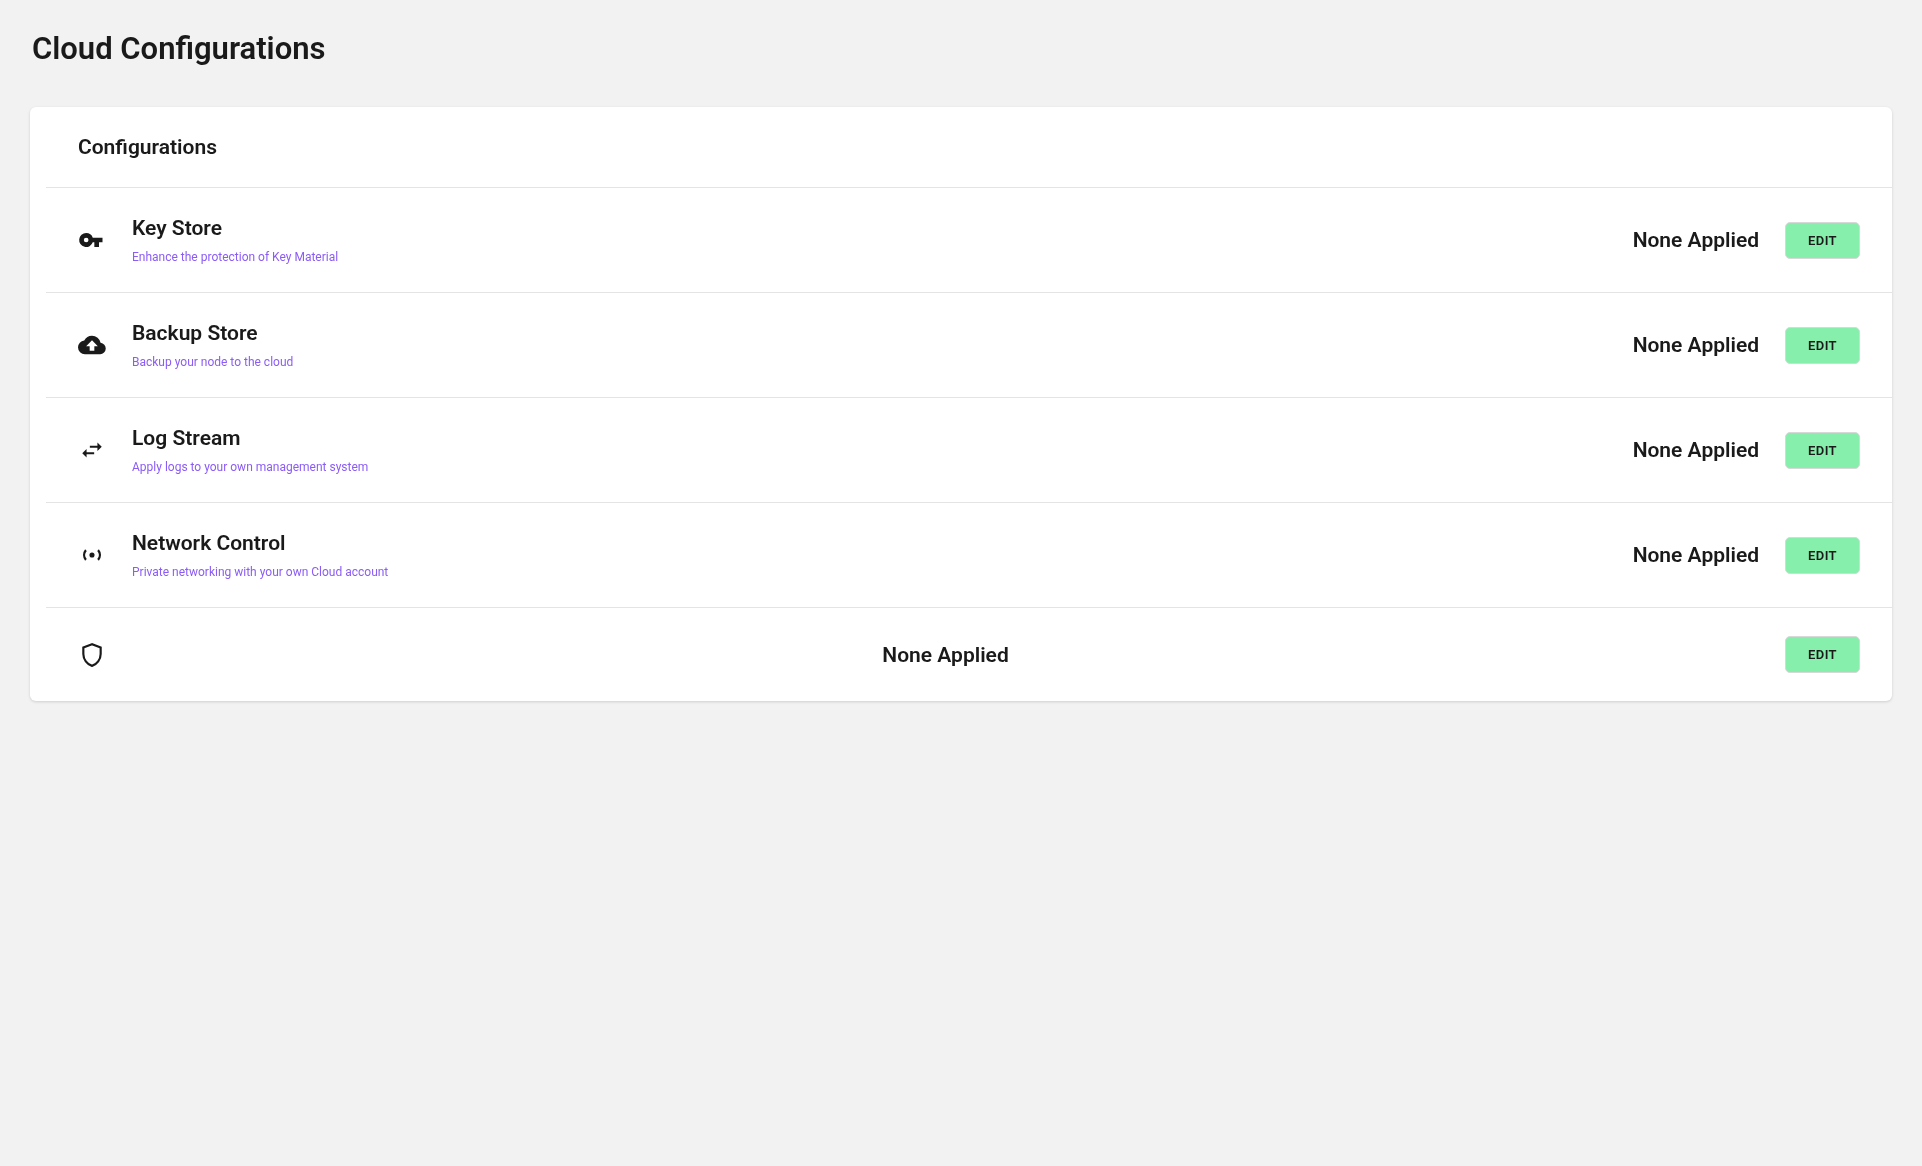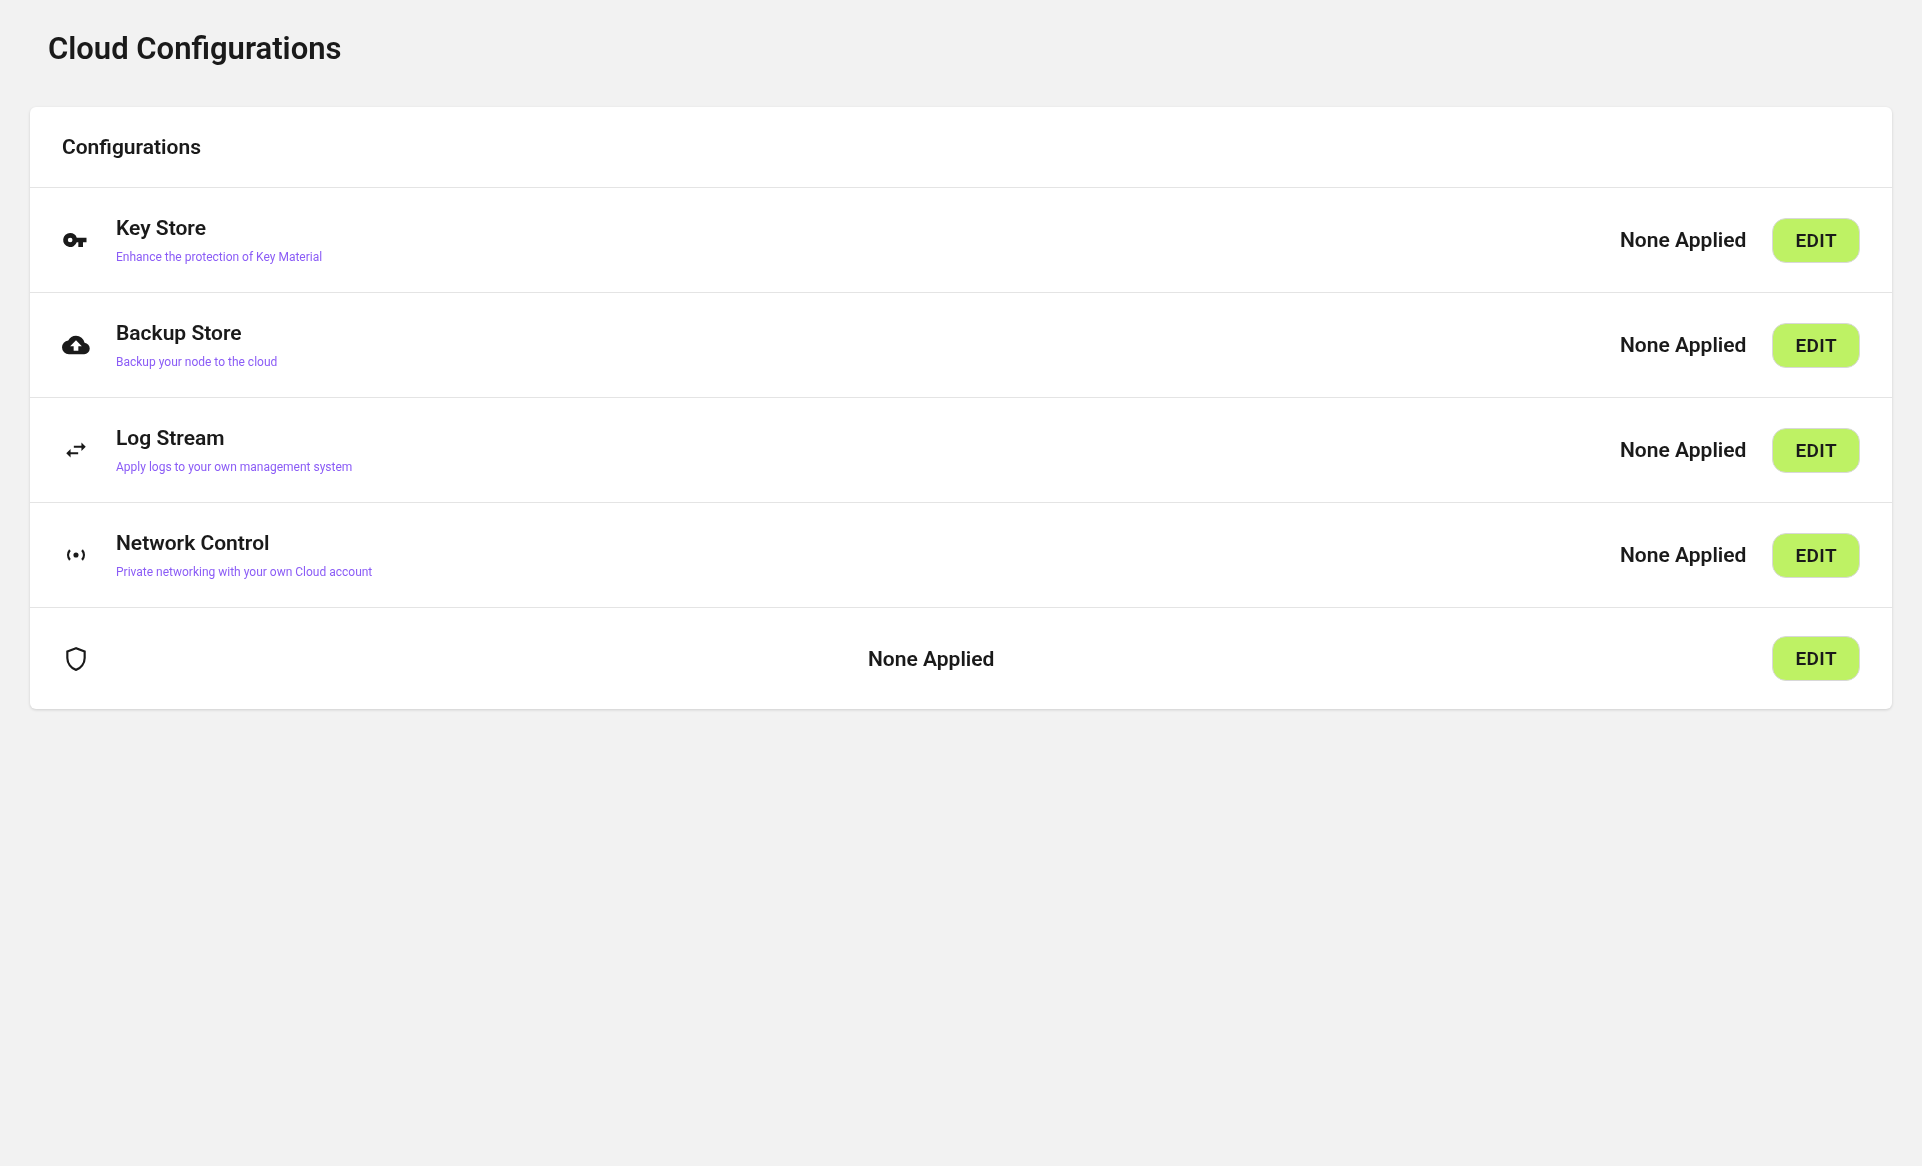--- a/index.html
+++ b/index.html
@@ -10,27 +10,28 @@
     body {
       font-family: -apple-system, BlinkMacSystemFont, "Segoe UI", Roboto, Helvetica, Arial, sans-serif;
       background: #f2f2f2;
       padding: 30px;
       color: #1a1a1a;
     }
     .page-title {
       font-size: 31px;
       font-weight: 600;
       margin-bottom: 40px;
-      margin-left: 18px;
+      margin-left: 2px;
     }
     .card {
       background: #ffffff;
       border-radius: 6px;
       box-shadow: 0 1px 3px rgba(0,0,0,0.15);
       overflow: hidden;
+      padding-left: 16px;
     }
     .card-header {
       padding: 28px 32px;
       font-size: 21px;
       font-weight: 600;
     }
     .config-row {
       display: flex;
       align-items: center;
       padding: 28px 32px;
@@ -68,27 +69,27 @@
       font-size: 21px;
       font-weight: 600;
       color: #1a1a1a;
       white-space: nowrap;
     }
     .action-col {
       flex: 0 0 auto;
     }
     .edit-btn {
       font-family: inherit;
-      font-size: 19px;
+      font-size: 13px;
       font-weight: 600;
       letter-spacing: 0.4px;
       padding: 10px 22px;
-      background: #bef264;
+      background: #86efac;
       border: 1px solid #d8d8d8;
-      border-radius: 14px;
+      border-radius: 5px;
       color: #1a1a1a;
       cursor: pointer;
     }
   </style>
 </head>
 <body>
 
 <h1 class="page-title">Cloud Configurations</h1>
 
 <div class="card">

